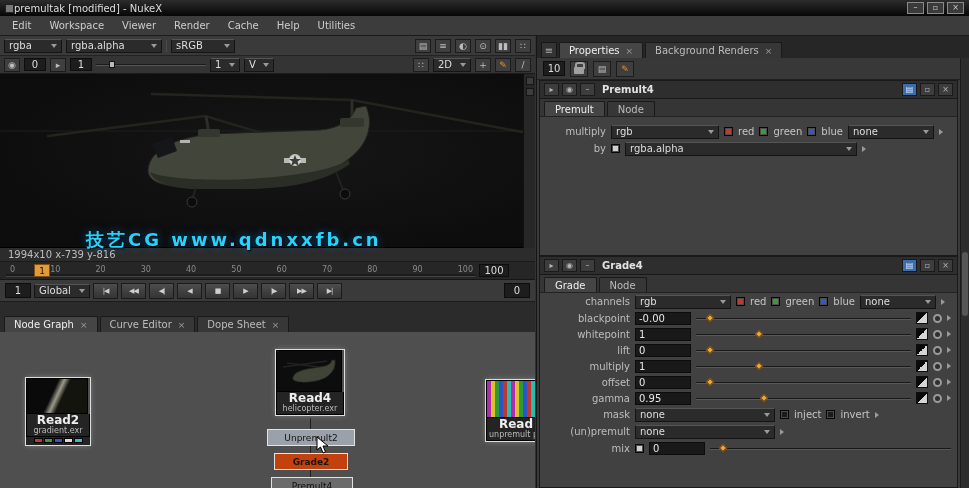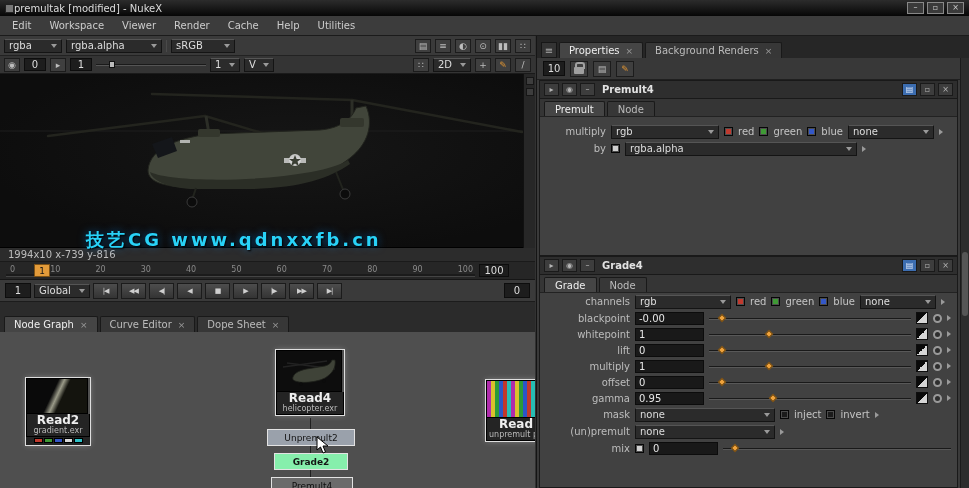--- a/index.html
+++ b/index.html
@@ -85,21 +85,21 @@
   .nlabel{background:#242424;color:#eee;text-align:center;padding:1px 2px;border:1px solid #000;border-top:none;}
   .nlabel .nm{font-weight:bold;font-size:12px;line-height:11px;}
   .nlabel .fl{font-size:8px;color:#bbb;line-height:9px;white-space:nowrap;}
   .chanstrip{display:flex;gap:1px;justify-content:center;background:#242424;padding:1px 0 2px;}
   .chip{width:9px;height:5px;border:1px solid #000;}
   .chip.r{background:#c23b2e;} .chip.g{background:#3f9a35;} .chip.b{background:#3458c8;}
   .chip.w{background:#d8d8d8;} .chip.c{background:#2fc2c8;}
   .nbar{position:absolute;height:15px;display:flex;align-items:center;justify-content:center;
     font-size:9px;color:#141414;box-shadow:0 0 0 1px #e3e3e3;}
   .nbar.unpremult{background:#9aa1ab;width:86px;}
-  .nbar.grade{background:#86efac;width:72px;font-weight:bold;}
+  .nbar.grade{background:#c2410c;width:72px;font-weight:bold;}
   .nbar.premult{background:#6b6b6b;width:80px;color:#0e0e0e;}
   .grad-thumb{background:linear-gradient(115deg,#0a0a0a 42%,#9a9a88 50%,#14140e 58%);}
   .stripe-thumb{background:repeating-linear-gradient(90deg,#b02cab 0 4px,#d9c12c 4px 8px,#2c9a38 8px 12px,
     #2c55c9 12px 16px,#c2372c 16px 20px,#27bdb4 20px 24px);}
   .cursor{position:absolute;z-index:40;}
 
   
   .watermark{position:absolute;left:86px;top:228px;font-size:18px;font-weight:bold;color:#28d2f8;
     letter-spacing:3px;text-shadow:1px 1px 2px #000,0 0 8px rgba(0,140,255,.55);z-index:30;white-space:nowrap;}
 
@@ -119,21 +119,21 @@
   .pbtn{width:15px;height:13px;background:#3d3d3d;border:1px solid #1a1a1a;color:#b5b5b5;font-size:8px;
     display:inline-flex;align-items:center;justify-content:center;}
   .pbtn.blue{background:#3c6db0;color:#e8f0ff;}
   .ptitle{font-weight:bold;color:#e2e2e2;margin-left:4px;}
   .panel-tabs{display:flex;align-items:flex-end;gap:2px;height:18px;background:#353535;
     border-bottom:1px solid #222;padding:0 4px;}
   .panel-tabs .tab{height:15px;padding:1px 10px;}
   .prow{display:flex;align-items:center;gap:5px;height:17px;padding:0 6px;}
   .prow.tight{height:16px;}
   .plbl{width:84px;text-align:right;color:#bdbdbd;flex:none;}
-  .pval{width:69px;height:13px;background:#191919;border:1px solid #0c0c0c;color:#e6e6e6;
+  .pval{width:56px;height:13px;background:#191919;border:1px solid #0c0c0c;color:#e6e6e6;
     display:flex;align-items:center;padding:0 3px;flex:none;}
   .pslider{position:relative;flex:1;height:11px;min-width:40px;}
   .pslider .track{position:absolute;left:0;right:0;top:5px;height:2px;background:#191919;border-bottom:1px solid #585858;}
   .pslider .handle{position:absolute;top:2px;width:6px;height:6px;background:#f0a33c;border:1px solid #5d3c0d;
     transform:rotate(45deg);}
   .swatch{width:12px;height:12px;border:1px solid #0e0e0e;flex:none;
     background:linear-gradient(135deg,#0a0a0a 50%,#d6d6d6 50%);}
   .ring{width:9px;height:9px;border:2px solid #9a9a9a;border-radius:50%;flex:none;background:#2e2e2e;}
   .tri-r{width:0;height:0;border-top:3px solid transparent;border-bottom:3px solid transparent;
     border-left:4px solid #9a9a9a;flex:none;}

